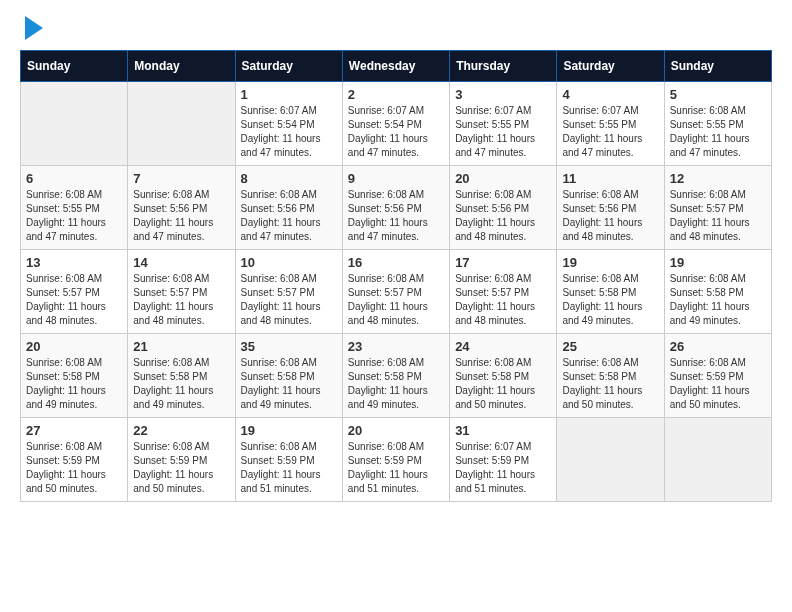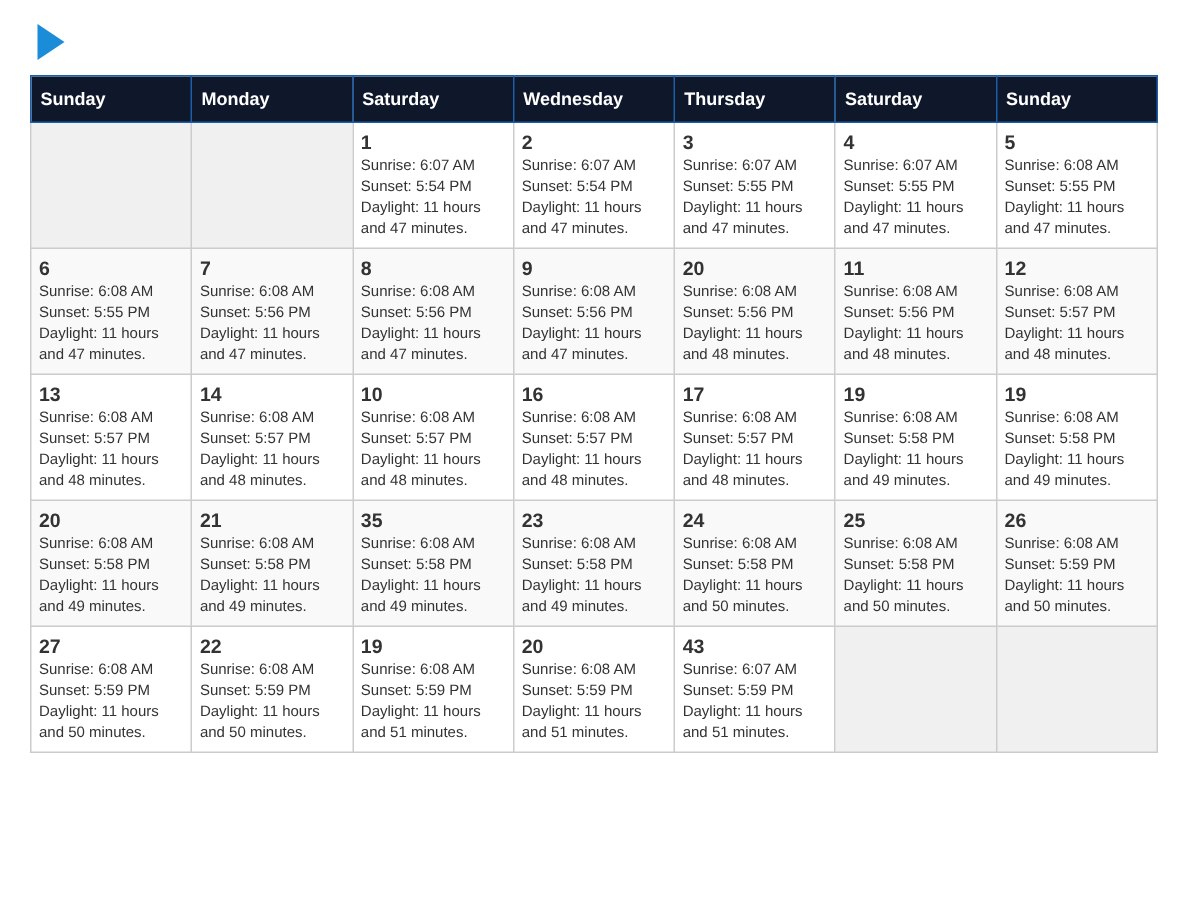--- a/index.html
+++ b/index.html
@@ -315,21 +315,21 @@
 Sunset: 5:59 PM
 Daylight: 11 hours and 51 minutes.</div>
         </td>
         <td>
           <span class="day-number">20</span>
           <div class="day-info" style="white-space: pre-line;">Sunrise: 6:08 AM
 Sunset: 5:59 PM
 Daylight: 11 hours and 51 minutes.</div>
         </td>
         <td>
-          <span class="day-number">43</span>
+          <span class="day-number">31</span>
           <div class="day-info" style="white-space: pre-line;">Sunrise: 6:07 AM
 Sunset: 5:59 PM
 Daylight: 11 hours and 51 minutes.</div>
         </td>
         <td class="empty-cell"></td>
         <td class="empty-cell"></td>
       </tr>
     </tbody>
 </table>
 

